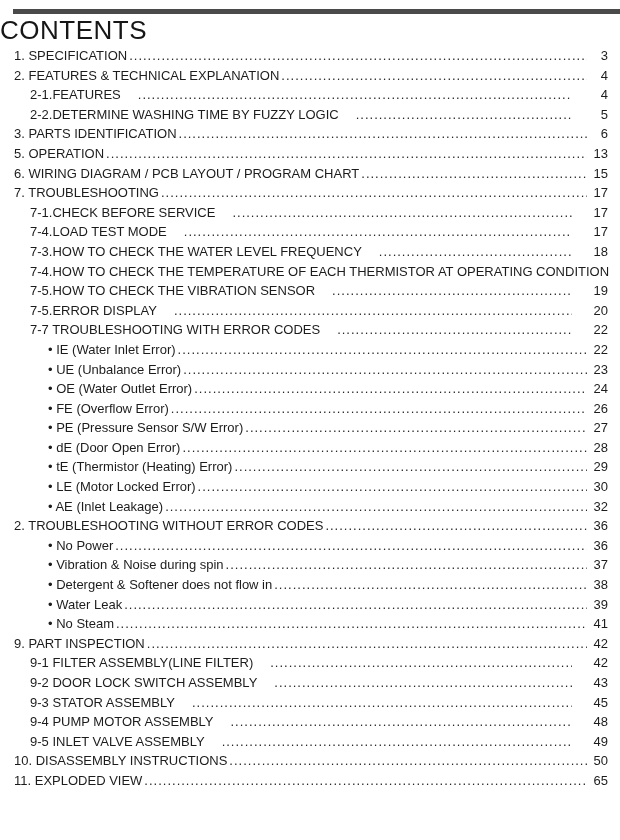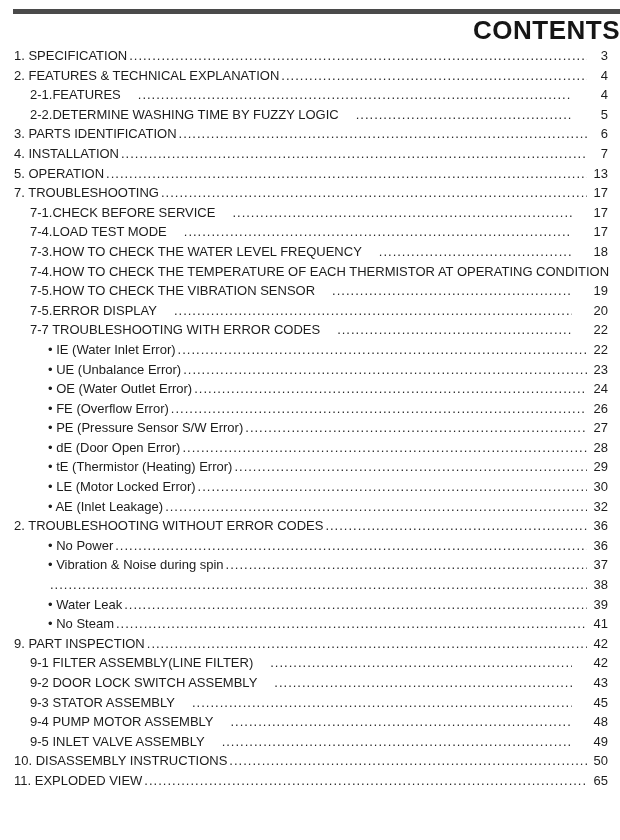--- a/index.html
+++ b/index.html
@@ -17,24 +17,24 @@
     overflow:hidden;
   }
   .top-rule{
     position:absolute;
     top:9px;left:13px;right:0;
     height:4.5px;
     background:var(--rule);
   }
   .page-title{
     margin:17px 0 3px 0;
-    text-align:right;
+    text-align:left;
     font-size:26px;
     line-height:26px;
-    font-weight:bold;
+    font-weight:normal;
     letter-spacing:0.5px;
     color:#161616;
   }
   .toc{
     padding:0 12px 0 14px;
   }
   .toc-row{
     display:flex;
     align-items:baseline;
     height:19.6px;
@@ -93,30 +93,30 @@
     <span class="toc-label">2-2.DETERMINE WASHING TIME BY FUZZY LOGIC</span>
     <span class="toc-leader"></span>
     <span class="toc-page">5</span>
   </div>
       <div class="toc-row lvl0">
     <span class="toc-label">3. PARTS IDENTIFICATION</span>
     <span class="toc-leader"></span>
     <span class="toc-page">6</span>
   </div>
       <div class="toc-row lvl0">
-    <span class="toc-label">4. INSTALLATION</span>
-    <span class="toc-leader"></span>
-    <span class="toc-page">7</span>
-  </div>
-      <div class="toc-row lvl0">
     <span class="toc-label">5. OPERATION</span>
     <span class="toc-leader"></span>
     <span class="toc-page">13</span>
   </div>
       <div class="toc-row lvl0">
+    <span class="toc-label">6. WIRING DIAGRAM / PCB LAYOUT / PROGRAM CHART</span>
+    <span class="toc-leader"></span>
+    <span class="toc-page">15</span>
+  </div>
+      <div class="toc-row lvl0">
     <span class="toc-label">7. TROUBLESHOOTING</span>
     <span class="toc-leader"></span>
     <span class="toc-page">17</span>
   </div>
       <div class="toc-row lvl1">
     <span class="toc-label">7-1.CHECK BEFORE SERVICE</span>
     <span class="toc-leader"></span>
     <span class="toc-page">17</span>
   </div>
       <div class="toc-row lvl1">
@@ -203,20 +203,21 @@
     <span class="toc-label">• No Power</span>
     <span class="toc-leader"></span>
     <span class="toc-page">36</span>
   </div>
       <div class="toc-row lvl2">
     <span class="toc-label">• Vibration &amp; Noise during spin</span>
     <span class="toc-leader"></span>
     <span class="toc-page">37</span>
   </div>
       <div class="toc-row lvl2">
+    <span class="toc-label">• Detergent &amp; Softener does not flow in</span>
     <span class="toc-leader"></span>
     <span class="toc-page">38</span>
   </div>
       <div class="toc-row lvl2">
     <span class="toc-label">• Water Leak</span>
     <span class="toc-leader"></span>
     <span class="toc-page">39</span>
   </div>
       <div class="toc-row lvl2">
     <span class="toc-label">• No Steam</span>

